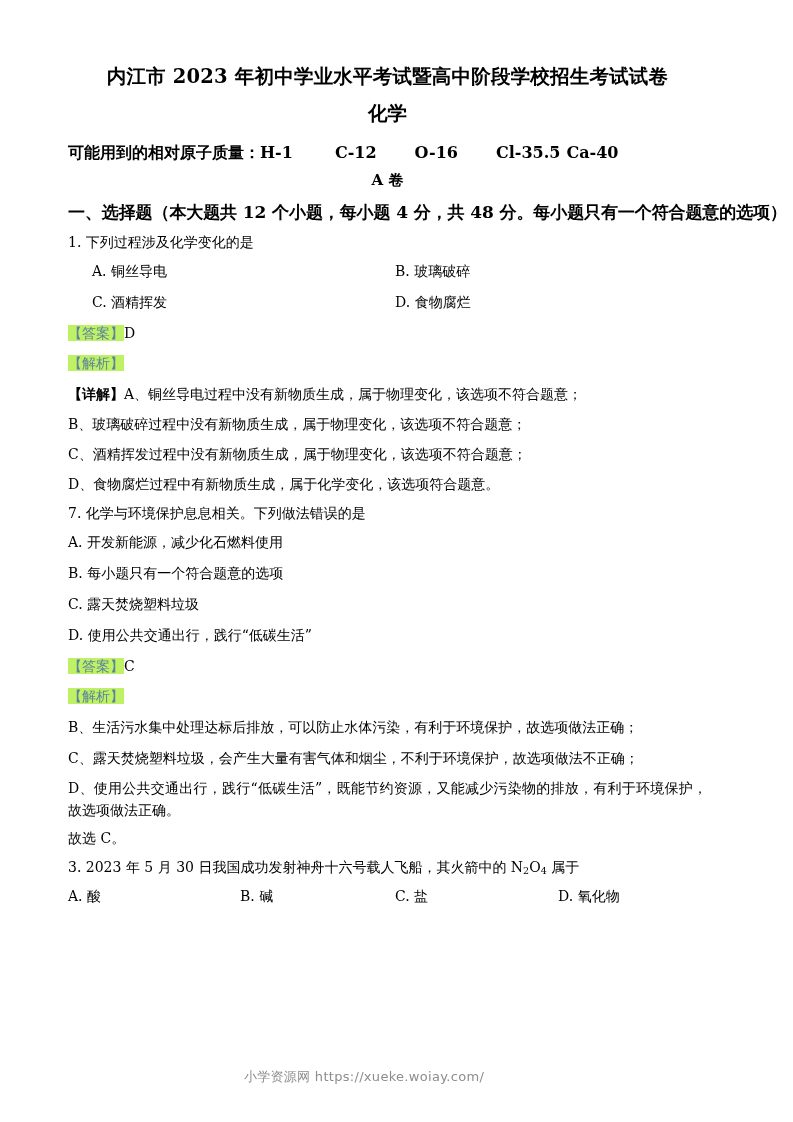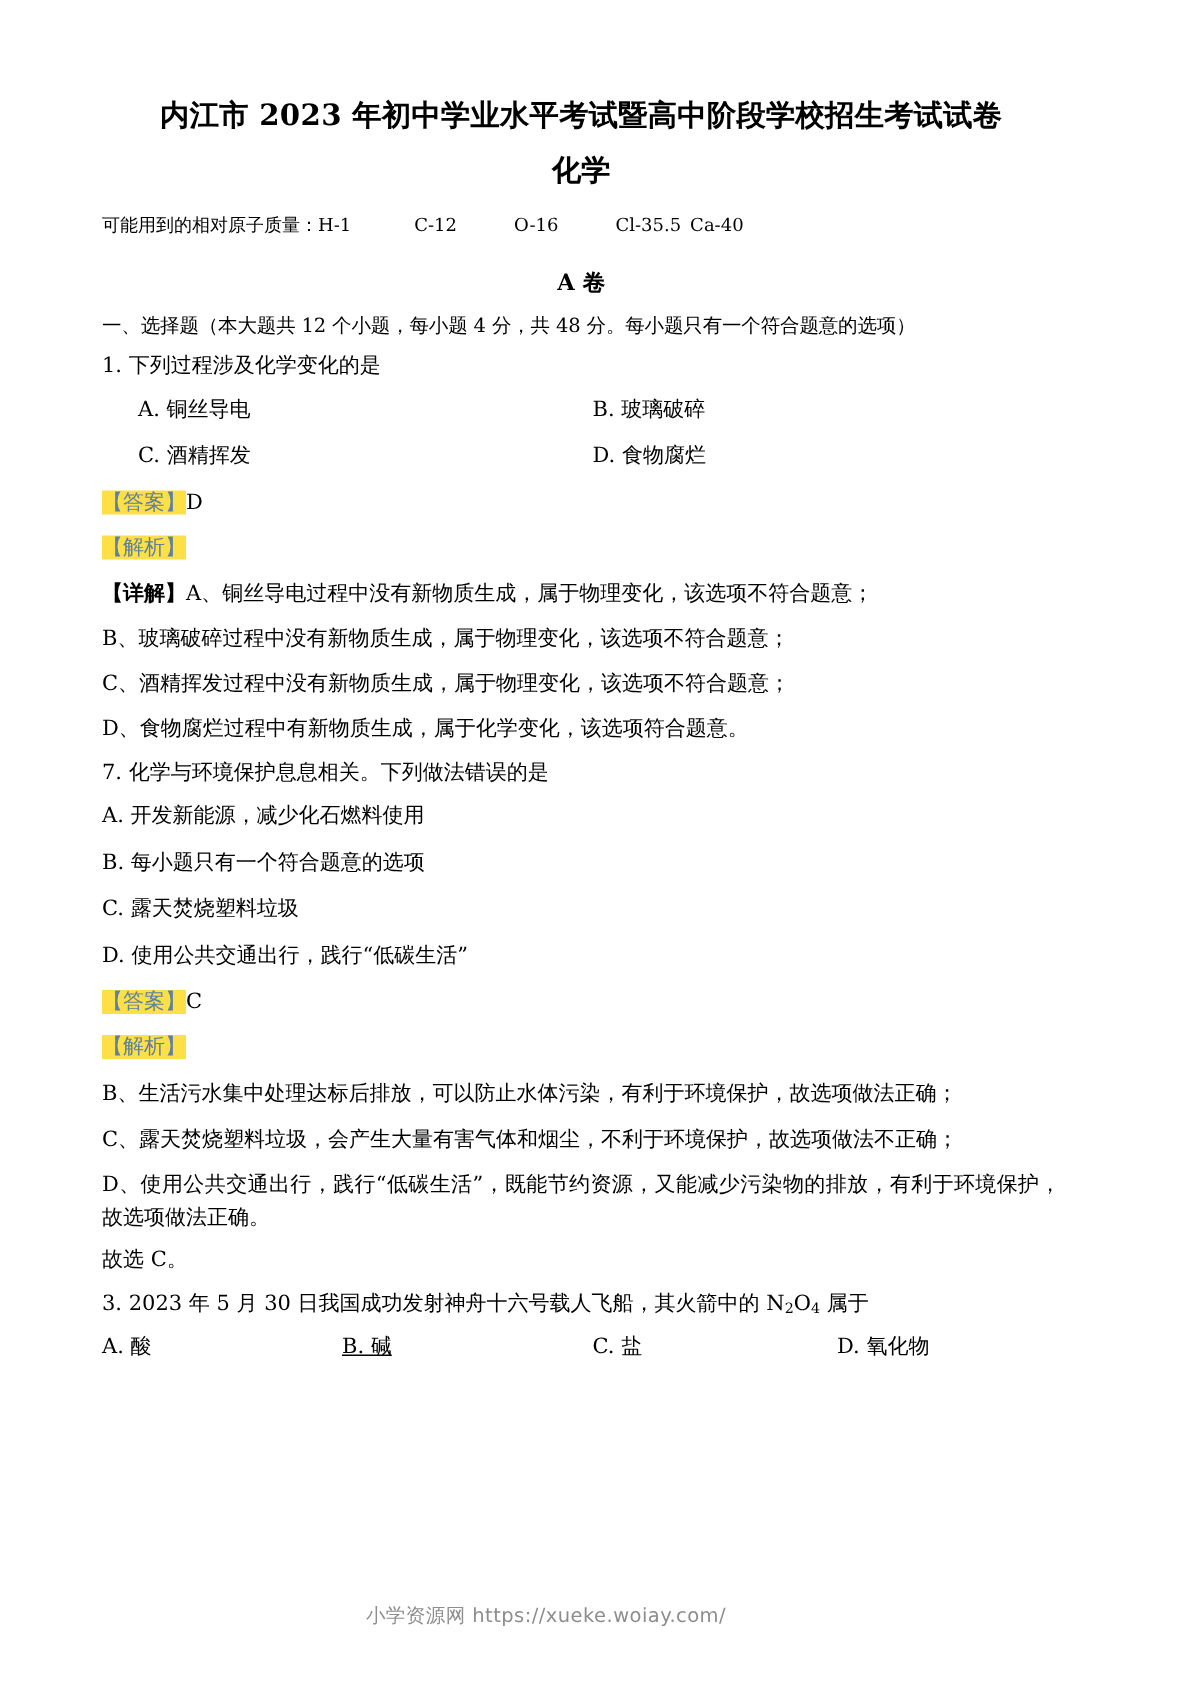--- a/index.html
+++ b/index.html
@@ -32,72 +32,72 @@
     margin: 0 0 2px 0;
   }
   .doc-subtitle {
     text-align: center;
     font-weight: bold;
     font-size: 19.5px;
     line-height: 1.5;
     margin: 8px 0 12px 0;
   }
   .atomic-mass {
-    font-weight: normal;
-    font-size: 12px;
+    font-weight: bold;
+    font-size: 16px;
     line-height: 1.5;
-    margin: 0 0 20px 0;
+    margin: 0 0 6px 0;
     white-space: nowrap;
   }
   .atomic-mass .gap-a { display: inline-block; width: 42px; }
   .atomic-mass .gap-b { display: inline-block; width: 38px; }
   .atomic-mass .gap-c { display: inline-block; width: 38px; }
   .atomic-mass .gap-d { display: inline-block; width: 6px; }
 
   .paper-mark {
     text-align: center;
     font-weight: bold;
     font-size: 15px;
     margin: 6px 0 10px 0;
   }
   .section-head {
-    font-weight: normal;
-    font-size: 13px;
+    font-weight: bold;
+    font-size: 17px;
     line-height: 1.5;
     margin: 0 0 7px 0;
     white-space: nowrap;
     letter-spacing: -0.1px;
   }
   .q-stem {
     font-size: 14px;
     line-height: 1.5;
     margin: 0 0 8px 0;
   }
   .opt-row {
     position: relative;
     font-size: 14px;
     line-height: 1.5;
     height: 21px;
     margin: 0 0 10px 0;
   }
   .opt-row.two-col .c0 { position: absolute; left: 0; margin-left: 24px; }
   .opt-row.two-col .c1 { position: absolute; left: 327px; }
   .opt-row.four-col .c0 { position: absolute; left: 0; }
-  .opt-row.four-col .c1 { position: absolute; left: 160px; text-decoration: underline; }
+  .opt-row.four-col .c1 { position: absolute; left: 172px; }
   .opt-row.four-col .c2 { position: absolute; left: 327px; }
   .opt-row.four-col .c3 { position: absolute; left: 490px; }
 
   .ans-line {
     font-size: 14px;
     line-height: 1.5;
     margin: 0 0 9px 0;
   }
   .marker {
     color: #5d819f;
-    background: #fde047;
+    background: #bef264;
   }
   .ans-val { color: #000000; }
 
   .detail-line {
     font-size: 14px;
     line-height: 1.58;
     margin: 0 0 8px 0;
     text-align: justify;
   }
   .detail-line .lead { font-weight: bold; }

